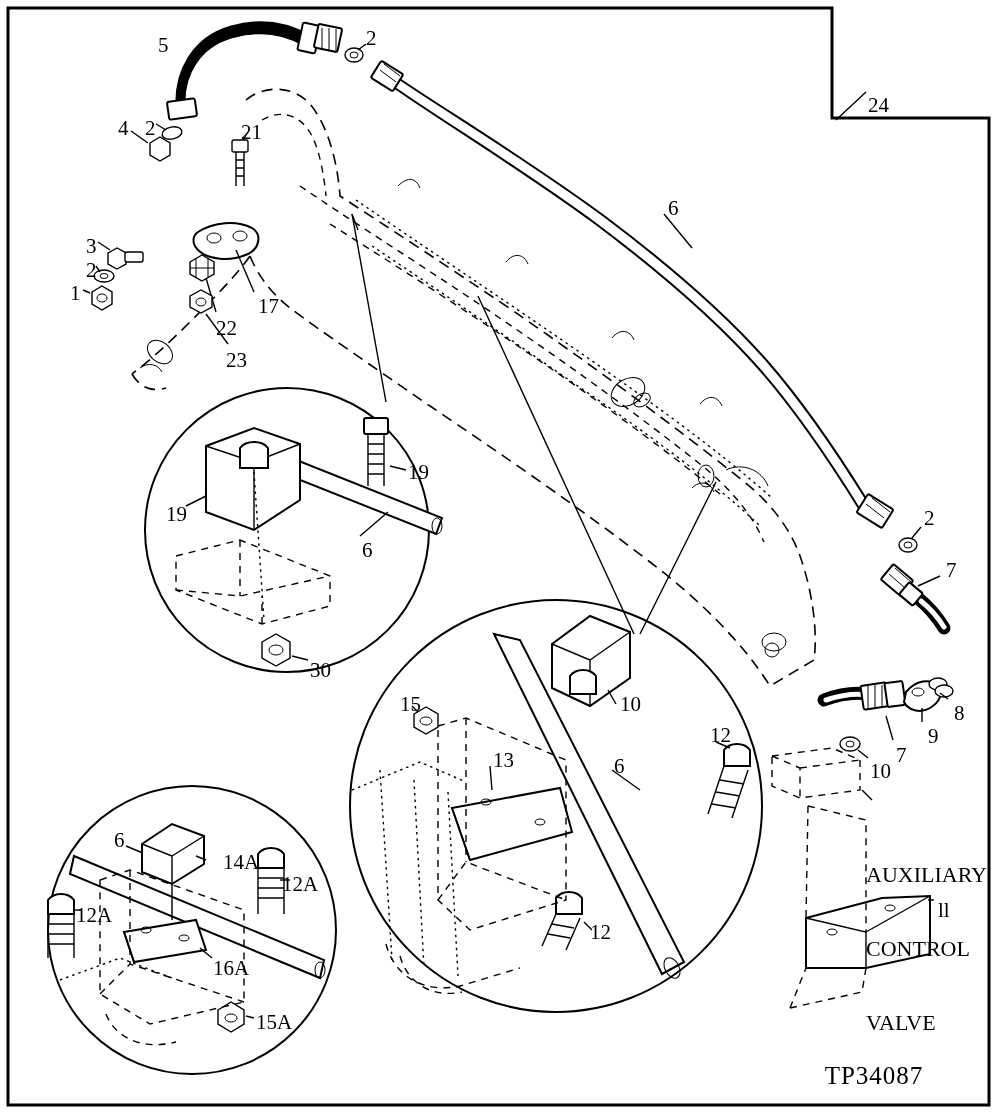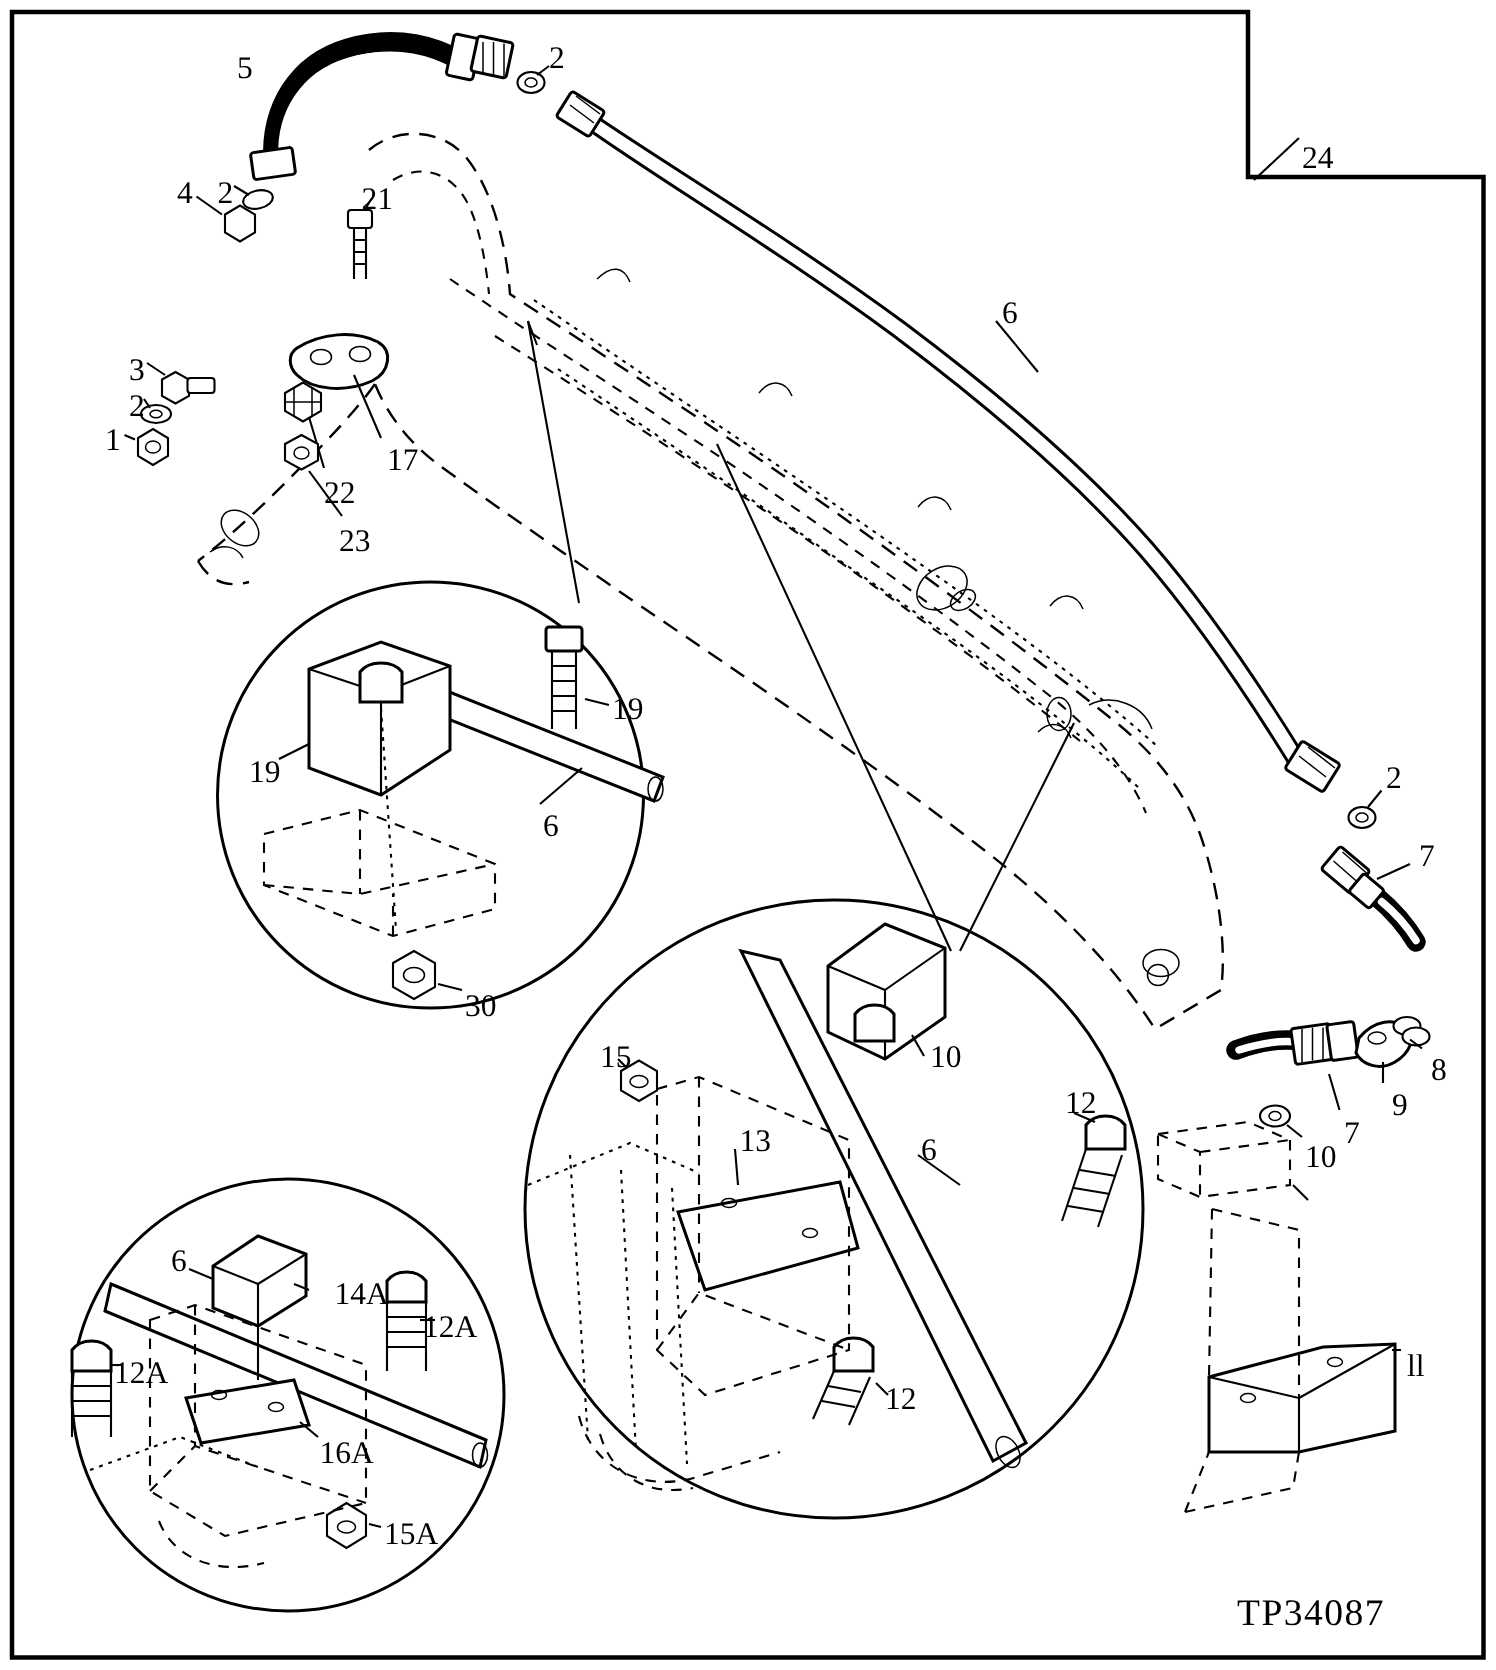--- a/index.html
+++ b/index.html
@@ -350,16 +350,21 @@
   <div class="label" style="left:614px; top:756px;">6</div>
   <div class="label" style="left:590px; top:922px;">12</div>
   <div class="label" style="left:938px; top:900px;">ll</div>
   <div class="label" style="left:114px; top:830px;">6</div>
   <div class="label" style="left:223px; top:852px;text-align:right;">14A</div>
   <div class="label" style="left:282px; top:874px;">12A</div>
   <div class="label" style="left:76px;  top:905px;">12A</div>
   <div class="label" style="left:213px; top:958px;">16A</div>
   <div class="label" style="left:256px; top:1012px;">15A</div>
 
+  <div class="caption" style="left:866px; top:814px;">
+    <div>AUXILIARY</div>
+    <div>CONTROL</div>
+    <div>VALVE</div>
+  </div>
 
   <div class="figcode" style="left:874px; top:1062px; transform:translateX(-50%);">TP34087</div>
 
 </div>
 
 </body></html>

